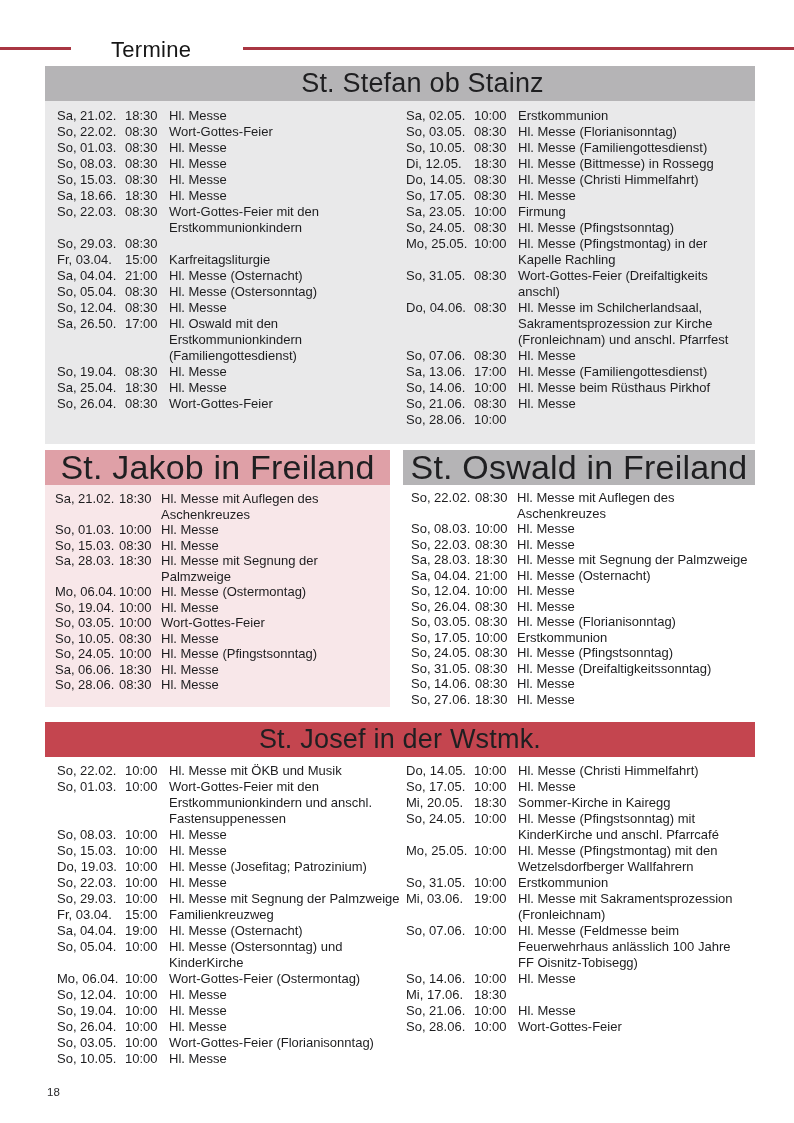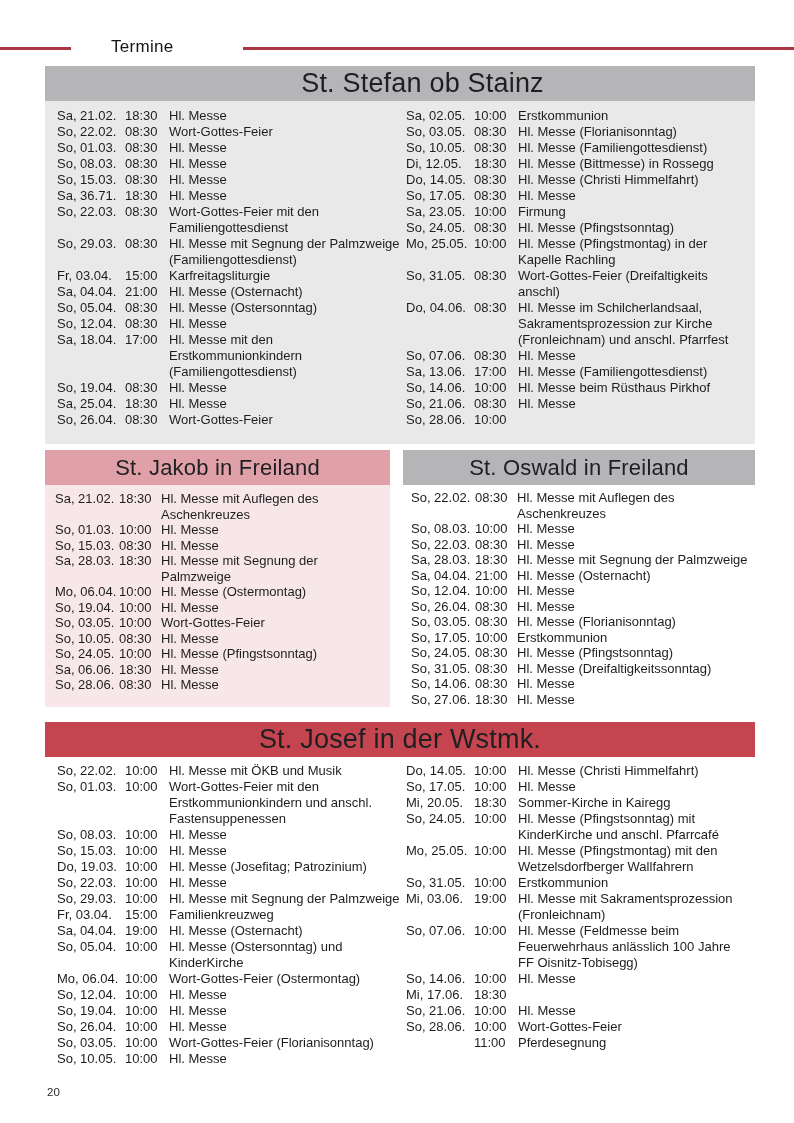--- a/index.html
+++ b/index.html
@@ -6,21 +6,21 @@
   html,body { background:#ffffff; }
   body {
     width:794px; height:1123px; position:relative; overflow:hidden;
     font-family:"Liberation Sans", sans-serif;
     color:var(--text, #1d1d1f);
     -webkit-font-smoothing:antialiased;
   }
   .rule { position:absolute; height:3px; background:var(--rule-red,#a93642); top:47px; }
   .rule-left  { left:0; width:71px; }
   .rule-right { left:243px; width:551px; }
-  .heading { position:absolute; left:111px; top:37px; font-size:17px; color:#161616; letter-spacing:0.3px; }
+  .heading { position:absolute; left:111px; top:37px; font-size:22px; color:#161616; letter-spacing:0.3px; }
 
   .section { position:absolute; }
   .sec-header {
     text-align:center; font-size:27px; font-weight:500; color:#1f1f21;
     height:35px; line-height:35px; letter-spacing:0.2px;
   }
   .sec-body { }
   .two-col { display:flex; }
   .row { display:flex; font-size:13px; line-height:16px; }
   .row .d { flex:none; width:68px; }
@@ -28,21 +28,21 @@
   .row .e { flex:1; padding-right:2px; }
 
   
   #stefan { left:45px; top:66px; width:710px; }
   #stefan .sec-header { background:var(--gray-header,#b5b4b6);padding-left:45px; }
   #stefan .sec-body { background:var(--gray-body,#e9e9ea); height:343px; padding:7px 6px 0 12px; }
   #stefan .col:first-child { width:349px; flex:none; }
   #stefan .col:last-child  { flex:1; }
 
   
-  .mid .sec-header { font-size:22px; }
+  .mid .sec-header { font-size:34px; }
   .mid .row { line-height:15.5px; }
   .mid .row .d { width:64px; }
   .mid .row .t { width:42px; }
   #jakob { left:45px; top:450px; width:345px; }
   #jakob .sec-header { background:var(--pink-header,#dfa0a7); }
   #jakob .sec-body { background:var(--pink-body,#f8e7e9); height:222px; padding:6px 4px 0 10px; }
   #oswald { left:403px; top:450px; width:352px; }
   #oswald .sec-header { background:var(--gray-header,#b5b4b6); }
   #oswald .sec-body { padding:5px 4px 0 8px; background:#ffffff; }
 
@@ -85,33 +85,32 @@
           <span class="d">So, 08.03.</span>
           <span class="t">08:30</span>
           <span class="e">Hl. Messe</span>
         </div>
         <div class="row">
           <span class="d">So, 15.03.</span>
           <span class="t">08:30</span>
           <span class="e">Hl. Messe</span>
         </div>
         <div class="row">
-          <span class="d">Sa, 36.71.</span>
+          <span class="d">Sa, 18.66.</span>
           <span class="t">18:30</span>
           <span class="e">Hl. Messe</span>
         </div>
         <div class="row">
           <span class="d">So, 22.03.</span>
           <span class="t">08:30</span>
-          <span class="e">Wort-Gottes-Feier mit den Familiengottesdienst</span>
+          <span class="e">Wort-Gottes-Feier mit den Erstkommunionkindern</span>
         </div>
         <div class="row">
           <span class="d">So, 29.03.</span>
           <span class="t">08:30</span>
-          <span class="e">Hl. Messe mit Segnung der Palmzweige (Familiengottesdienst)</span>
         </div>
         <div class="row">
           <span class="d">Fr, 03.04.</span>
           <span class="t">15:00</span>
           <span class="e">Karfreitagsliturgie</span>
         </div>
         <div class="row">
           <span class="d">Sa, 04.04.</span>
           <span class="t">21:00</span>
           <span class="e">Hl. Messe (Osternacht)</span>
@@ -120,23 +119,23 @@
           <span class="d">So, 05.04.</span>
           <span class="t">08:30</span>
           <span class="e">Hl. Messe (Ostersonntag)</span>
         </div>
         <div class="row">
           <span class="d">So, 12.04.</span>
           <span class="t">08:30</span>
           <span class="e">Hl. Messe</span>
         </div>
         <div class="row">
-          <span class="d">Sa, 18.04.</span>
+          <span class="d">Sa, 26.50.</span>
           <span class="t">17:00</span>
-          <span class="e">Hl. Messe mit den Erstkommunionkindern (Familiengottesdienst)</span>
+          <span class="e">Hl. Oswald mit den Erstkommunionkindern (Familiengottesdienst)</span>
         </div>
         <div class="row">
           <span class="d">So, 19.04.</span>
           <span class="t">08:30</span>
           <span class="e">Hl. Messe</span>
         </div>
         <div class="row">
           <span class="d">Sa, 25.04.</span>
           <span class="t">18:30</span>
           <span class="e">Hl. Messe</span>
@@ -501,22 +500,17 @@
         <div class="row">
           <span class="d">So, 21.06.</span>
           <span class="t">10:00</span>
           <span class="e">Hl. Messe</span>
         </div>
         <div class="row">
           <span class="d">So, 28.06.</span>
           <span class="t">10:00</span>
           <span class="e">Wort-Gottes-Feier</span>
         </div>
-        <div class="row">
-          <span class="d"></span>
-          <span class="t">11:00</span>
-          <span class="e">Pferdesegnung</span>
-        </div>
       </div>
   </div>
 </section>
 
-<div class="page-number">20</div>
+<div class="page-number">18</div>
 
 </body></html>

